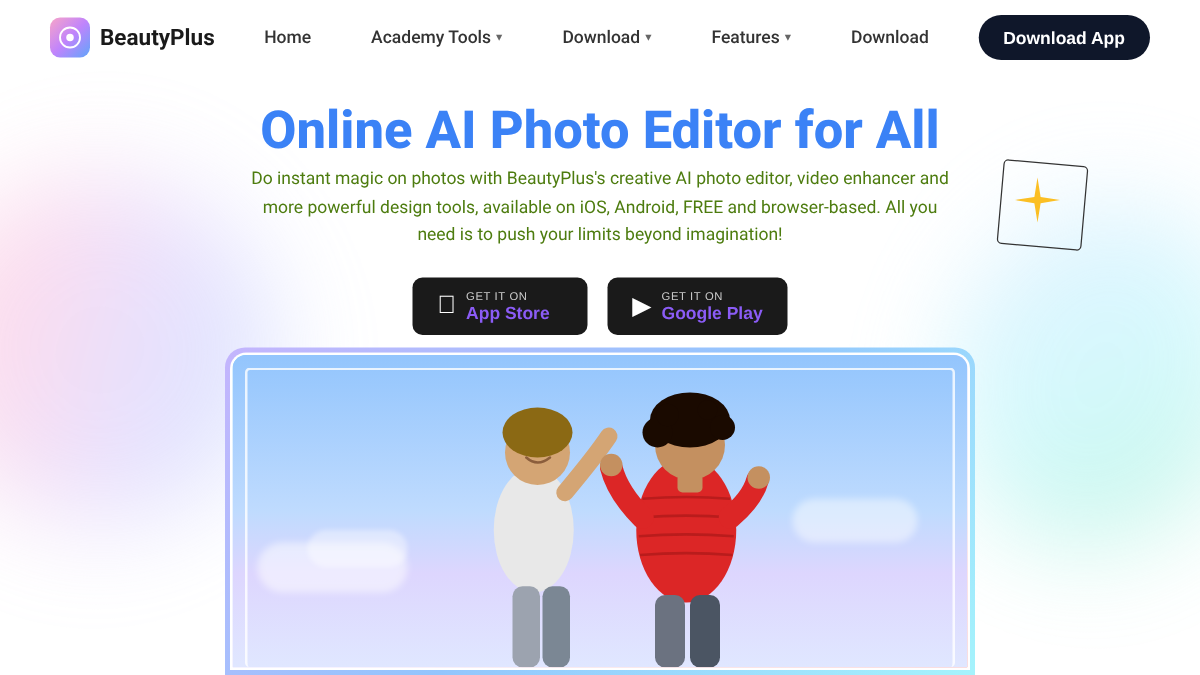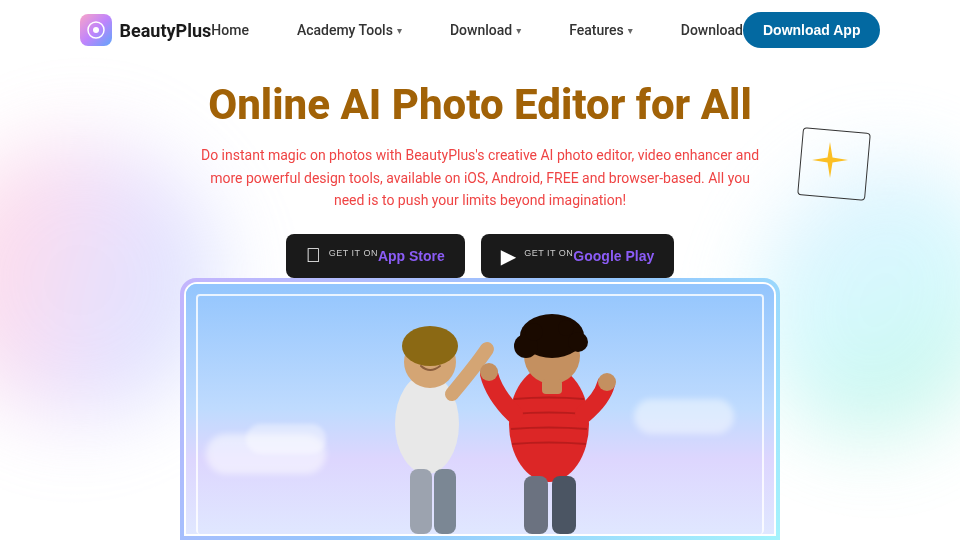--- a/index.html
+++ b/index.html
@@ -10,21 +10,21 @@
       width: 960px;
       height: 540px;
       overflow: hidden;
       position: relative;
     }
 
     
     nav {
       display: flex;
       align-items: center;
-      justify-content: center;
+      justify-content: space-between;
       padding: 12px 40px;
       position: relative;
       z-index: 10;
     }
 
     .logo-area {
       display: flex;
       align-items: center;
       gap: 8px;
     }
@@ -64,49 +64,49 @@
       align-items: center;
       gap: 4px;
     }
 
     .nav-links li a .chevron {
       font-size: 10px;
       color: #666;
     }
 
     .download-btn {
-      background: #0369a1;
+      background: #0f172a;
       color: #fff;
       border: none;
       padding: 10px 20px;
       border-radius: 24px;
       font-size: 14px;
       font-weight: 600;
       cursor: pointer;
     }
 
     
     .hero {
       text-align: center;
       padding: 20px 40px 0;
       position: relative;
       z-index: 5;
     }
 
     .hero h1 {
       font-size: 42px;
       font-weight: 800;
-      color: #a16207;
+      color: #3b82f6;
       line-height: 1.2;
-      margin-bottom: 14px;
+      margin-bottom: 2px;
     }
 
     .hero p {
       font-size: 14px;
-      color: #ef4444;
+      color: #4d7c0f;
       max-width: 560px;
       margin: 0 auto 22px;
       line-height: 1.6;
     }
 
     .store-buttons {
       display: flex;
       justify-content: center;
       gap: 16px;
       margin-bottom: 24px;
@@ -124,21 +124,21 @@
       cursor: pointer;
       min-width: 140px;
     }
 
     .store-btn .btn-icon {
       font-size: 20px;
     }
 
     .store-btn .btn-text {
       display: flex;
-      flex-direction: row;
+      flex-direction: column;
       align-items: flex-start;
     }
 
     .store-btn .btn-small {
       font-size: 9px;
       color: #ccc;
       text-transform: uppercase;
       letter-spacing: 0.5px;
     }
 

